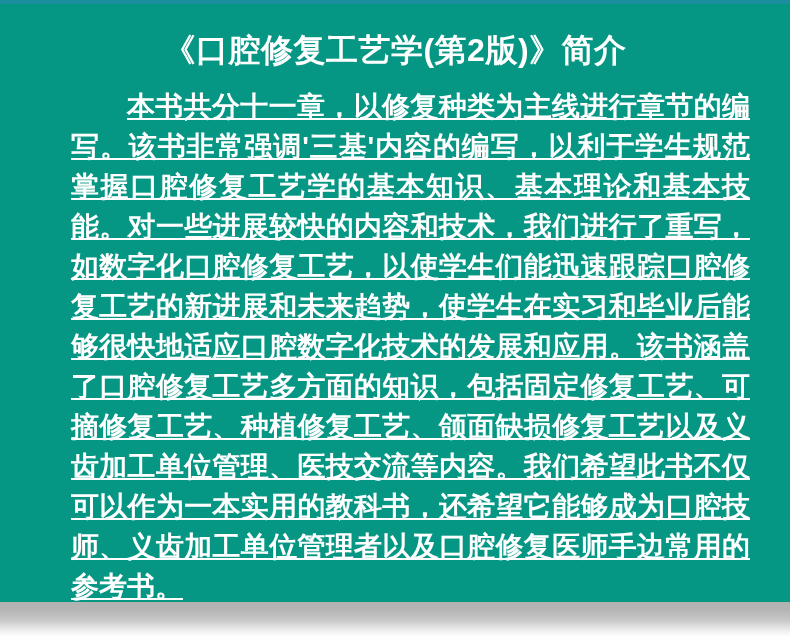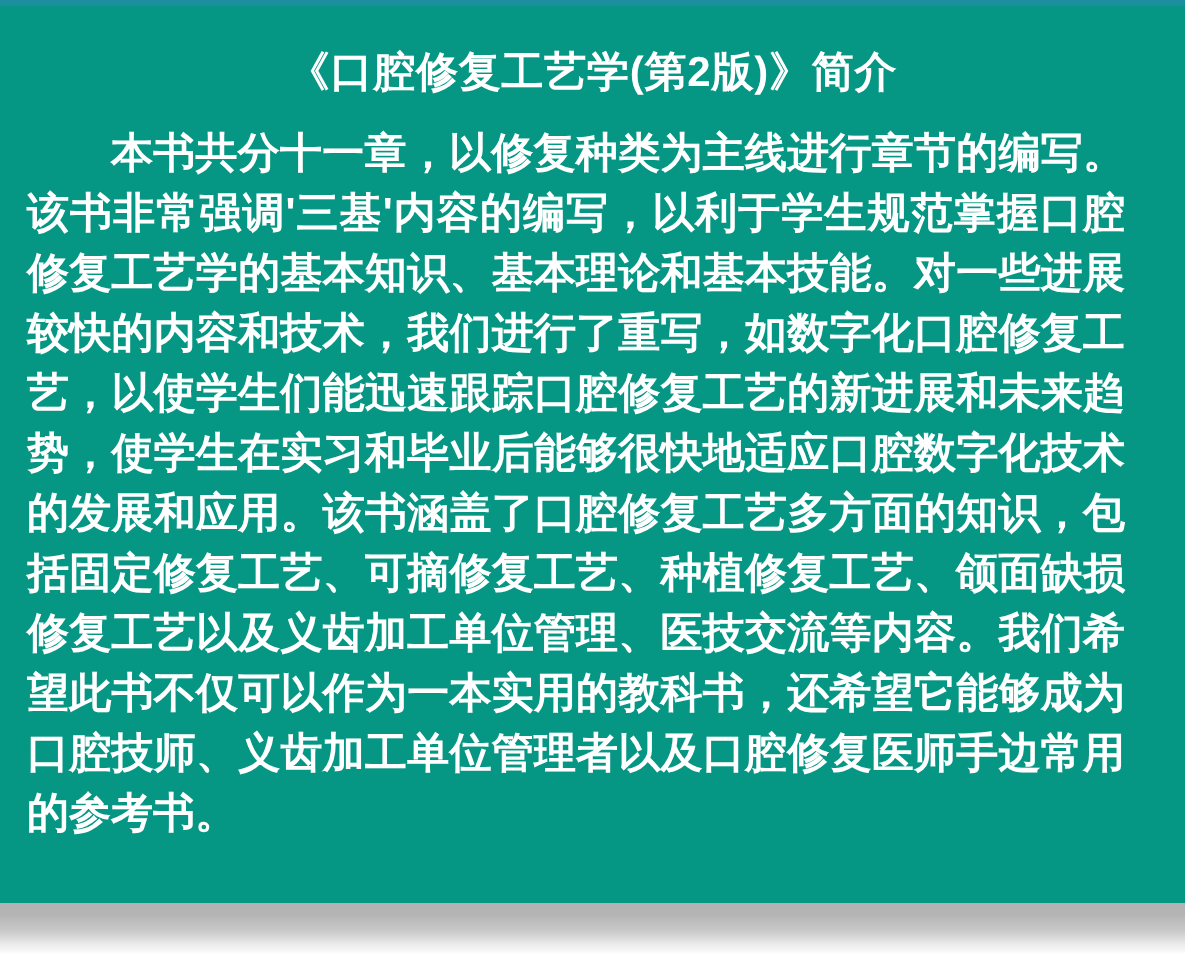--- a/index.html
+++ b/index.html
@@ -35,37 +35,38 @@
     width: 790px;
     height: 598px;
     background: #059684;
     box-sizing: border-box;
   }
   .panel-title {
     margin: 0;
     padding-top: 28px;
     text-align: center;
     color: #ffffff;
-    font-size: 28px;
+    font-size: 32px;
     font-weight: bold;
     line-height: 1.15;
     letter-spacing: 0.5px;
     white-space: nowrap;
   }
   .panel-body {
     margin: 0;
-    padding: 18px 40px 0 18px;
+    padding: 18px 40px 0 71px;
     color: #ffffff;
     font-size: 28px;
     font-weight: bold;
     line-height: 40px;
     text-align: justify;
     text-justify: inter-ideograph;
     text-indent: 2em;
     letter-spacing: 0px;
+    text-decoration: underline;
   }
   .bottom-fade {
     position: absolute;
     left: 0;
     top: 602px;
     width: 790px;
     height: 34px;
     background: linear-gradient(to bottom, #b2b2b2 0%, #b4b4b4 22%, #c9c9c9 55%, #ececec 82%, #fdfdfd 100%);
   }
 </style>

